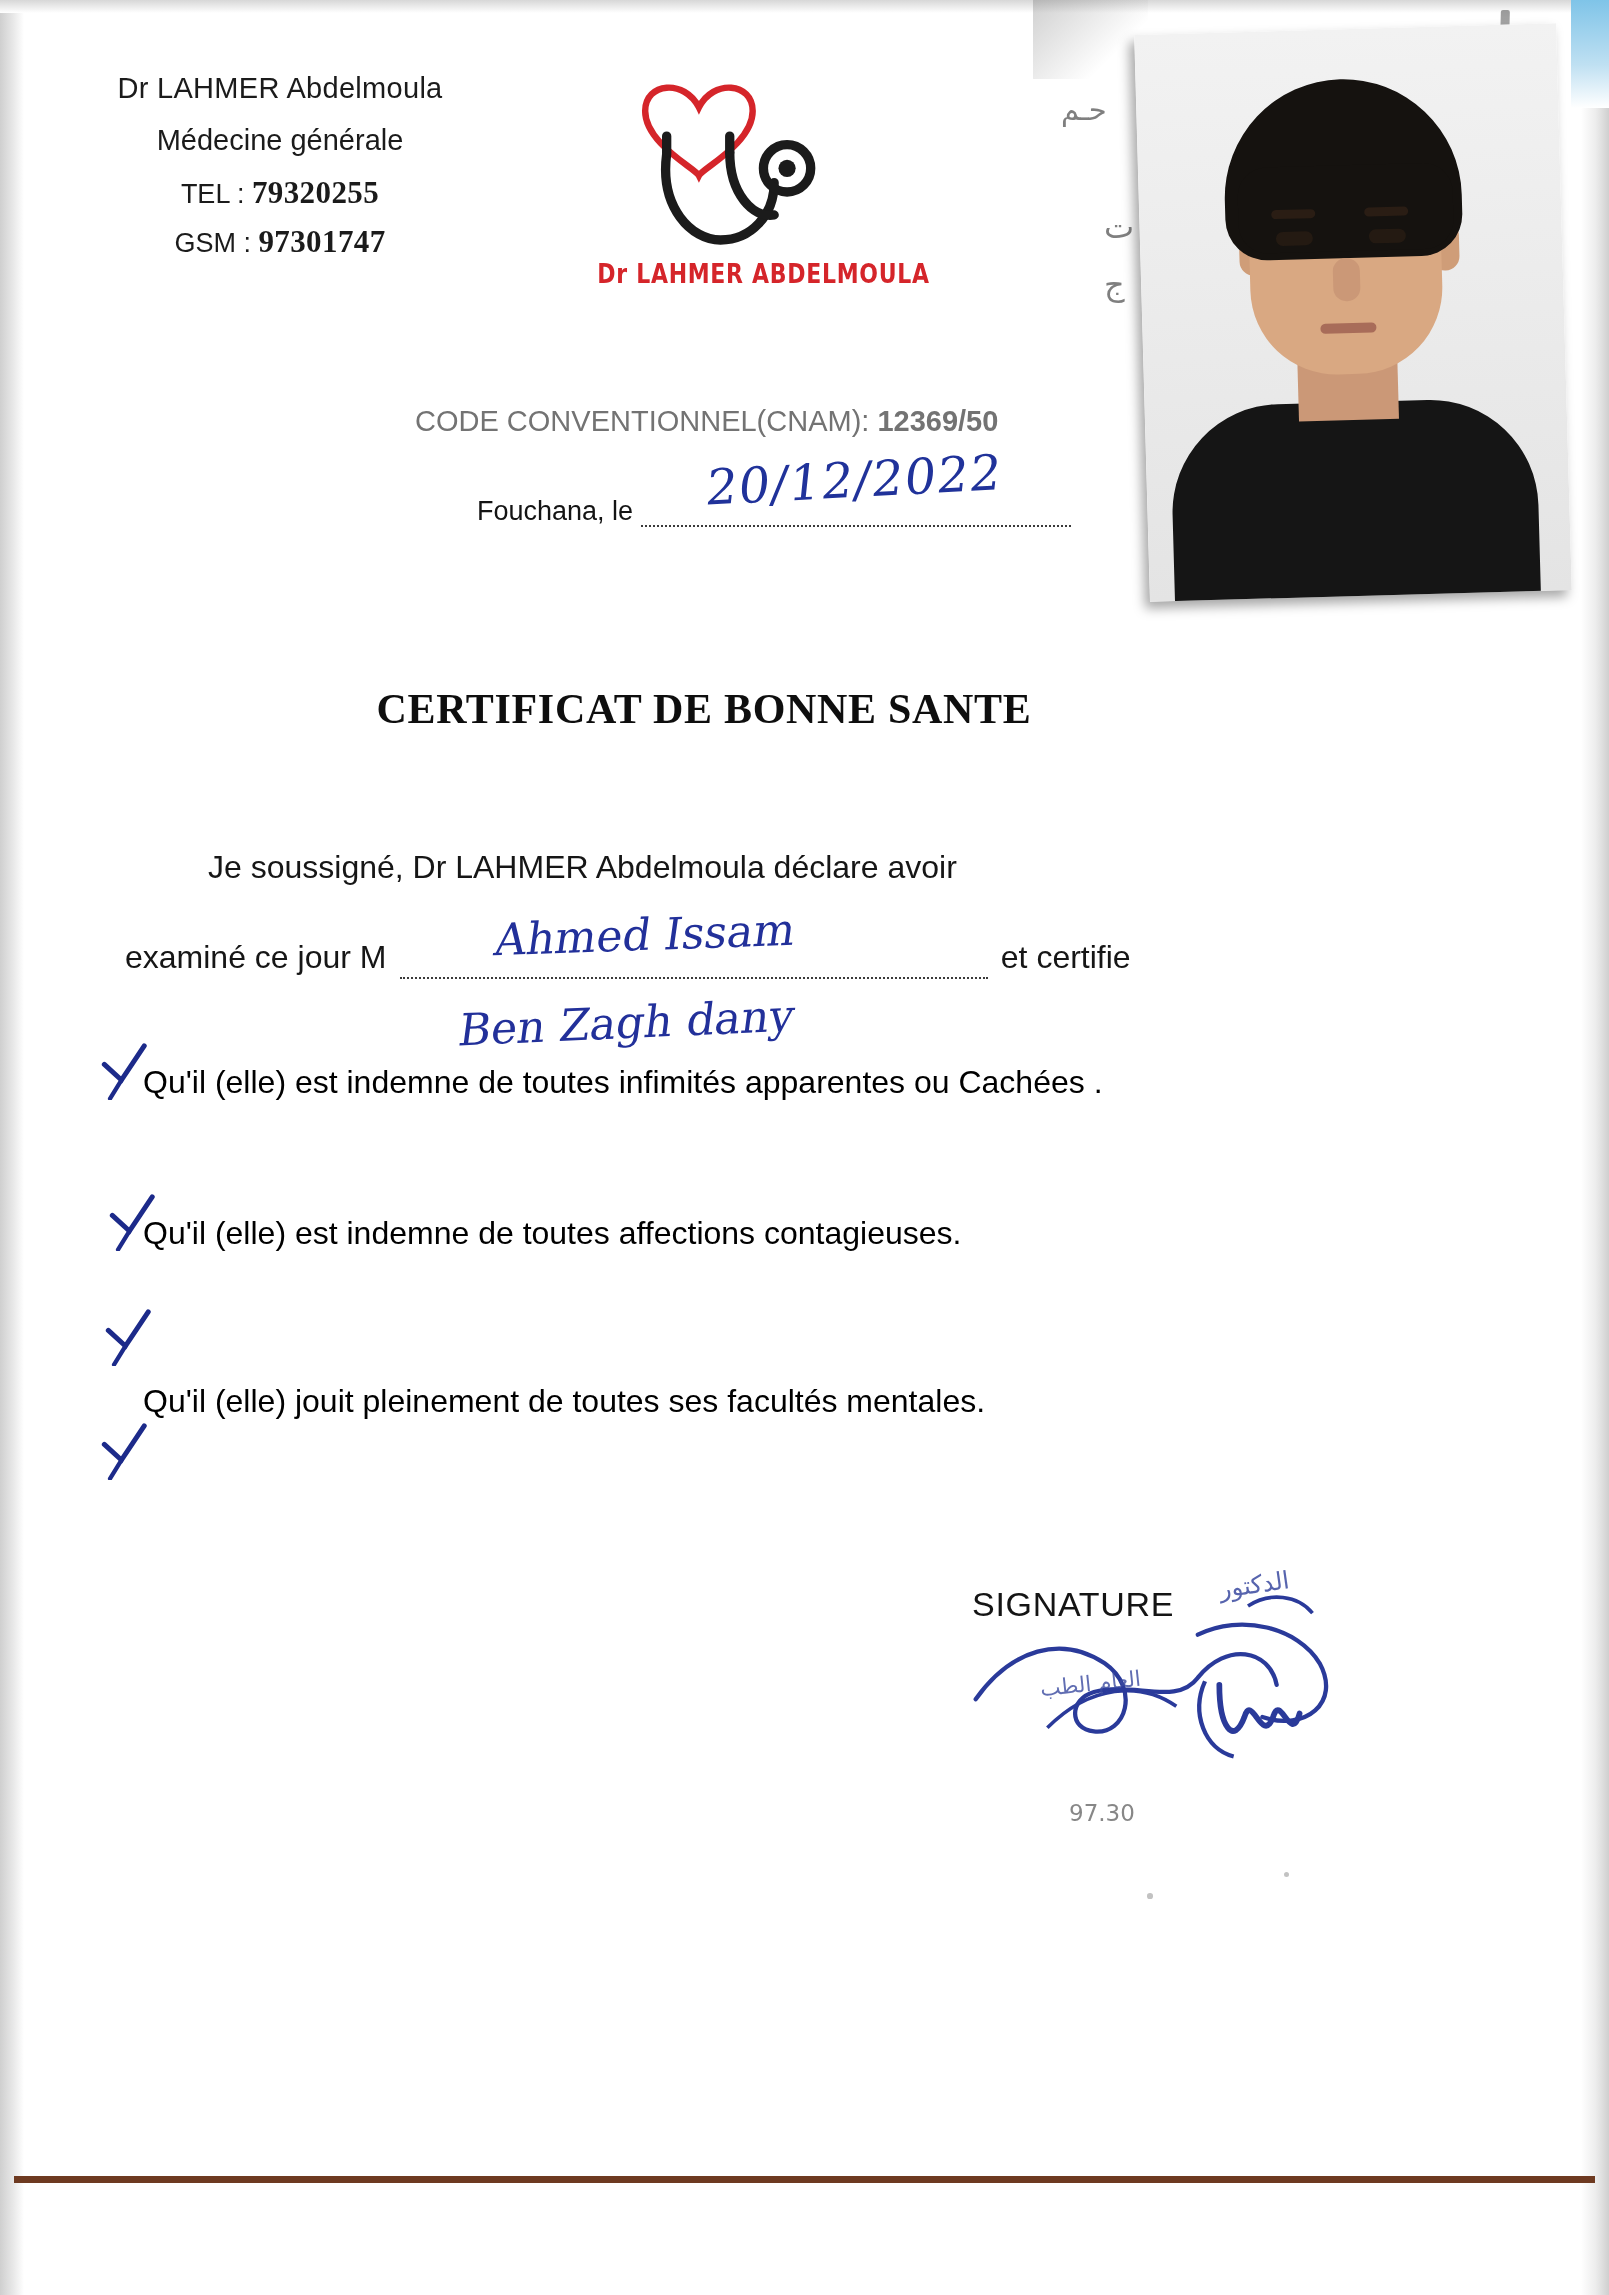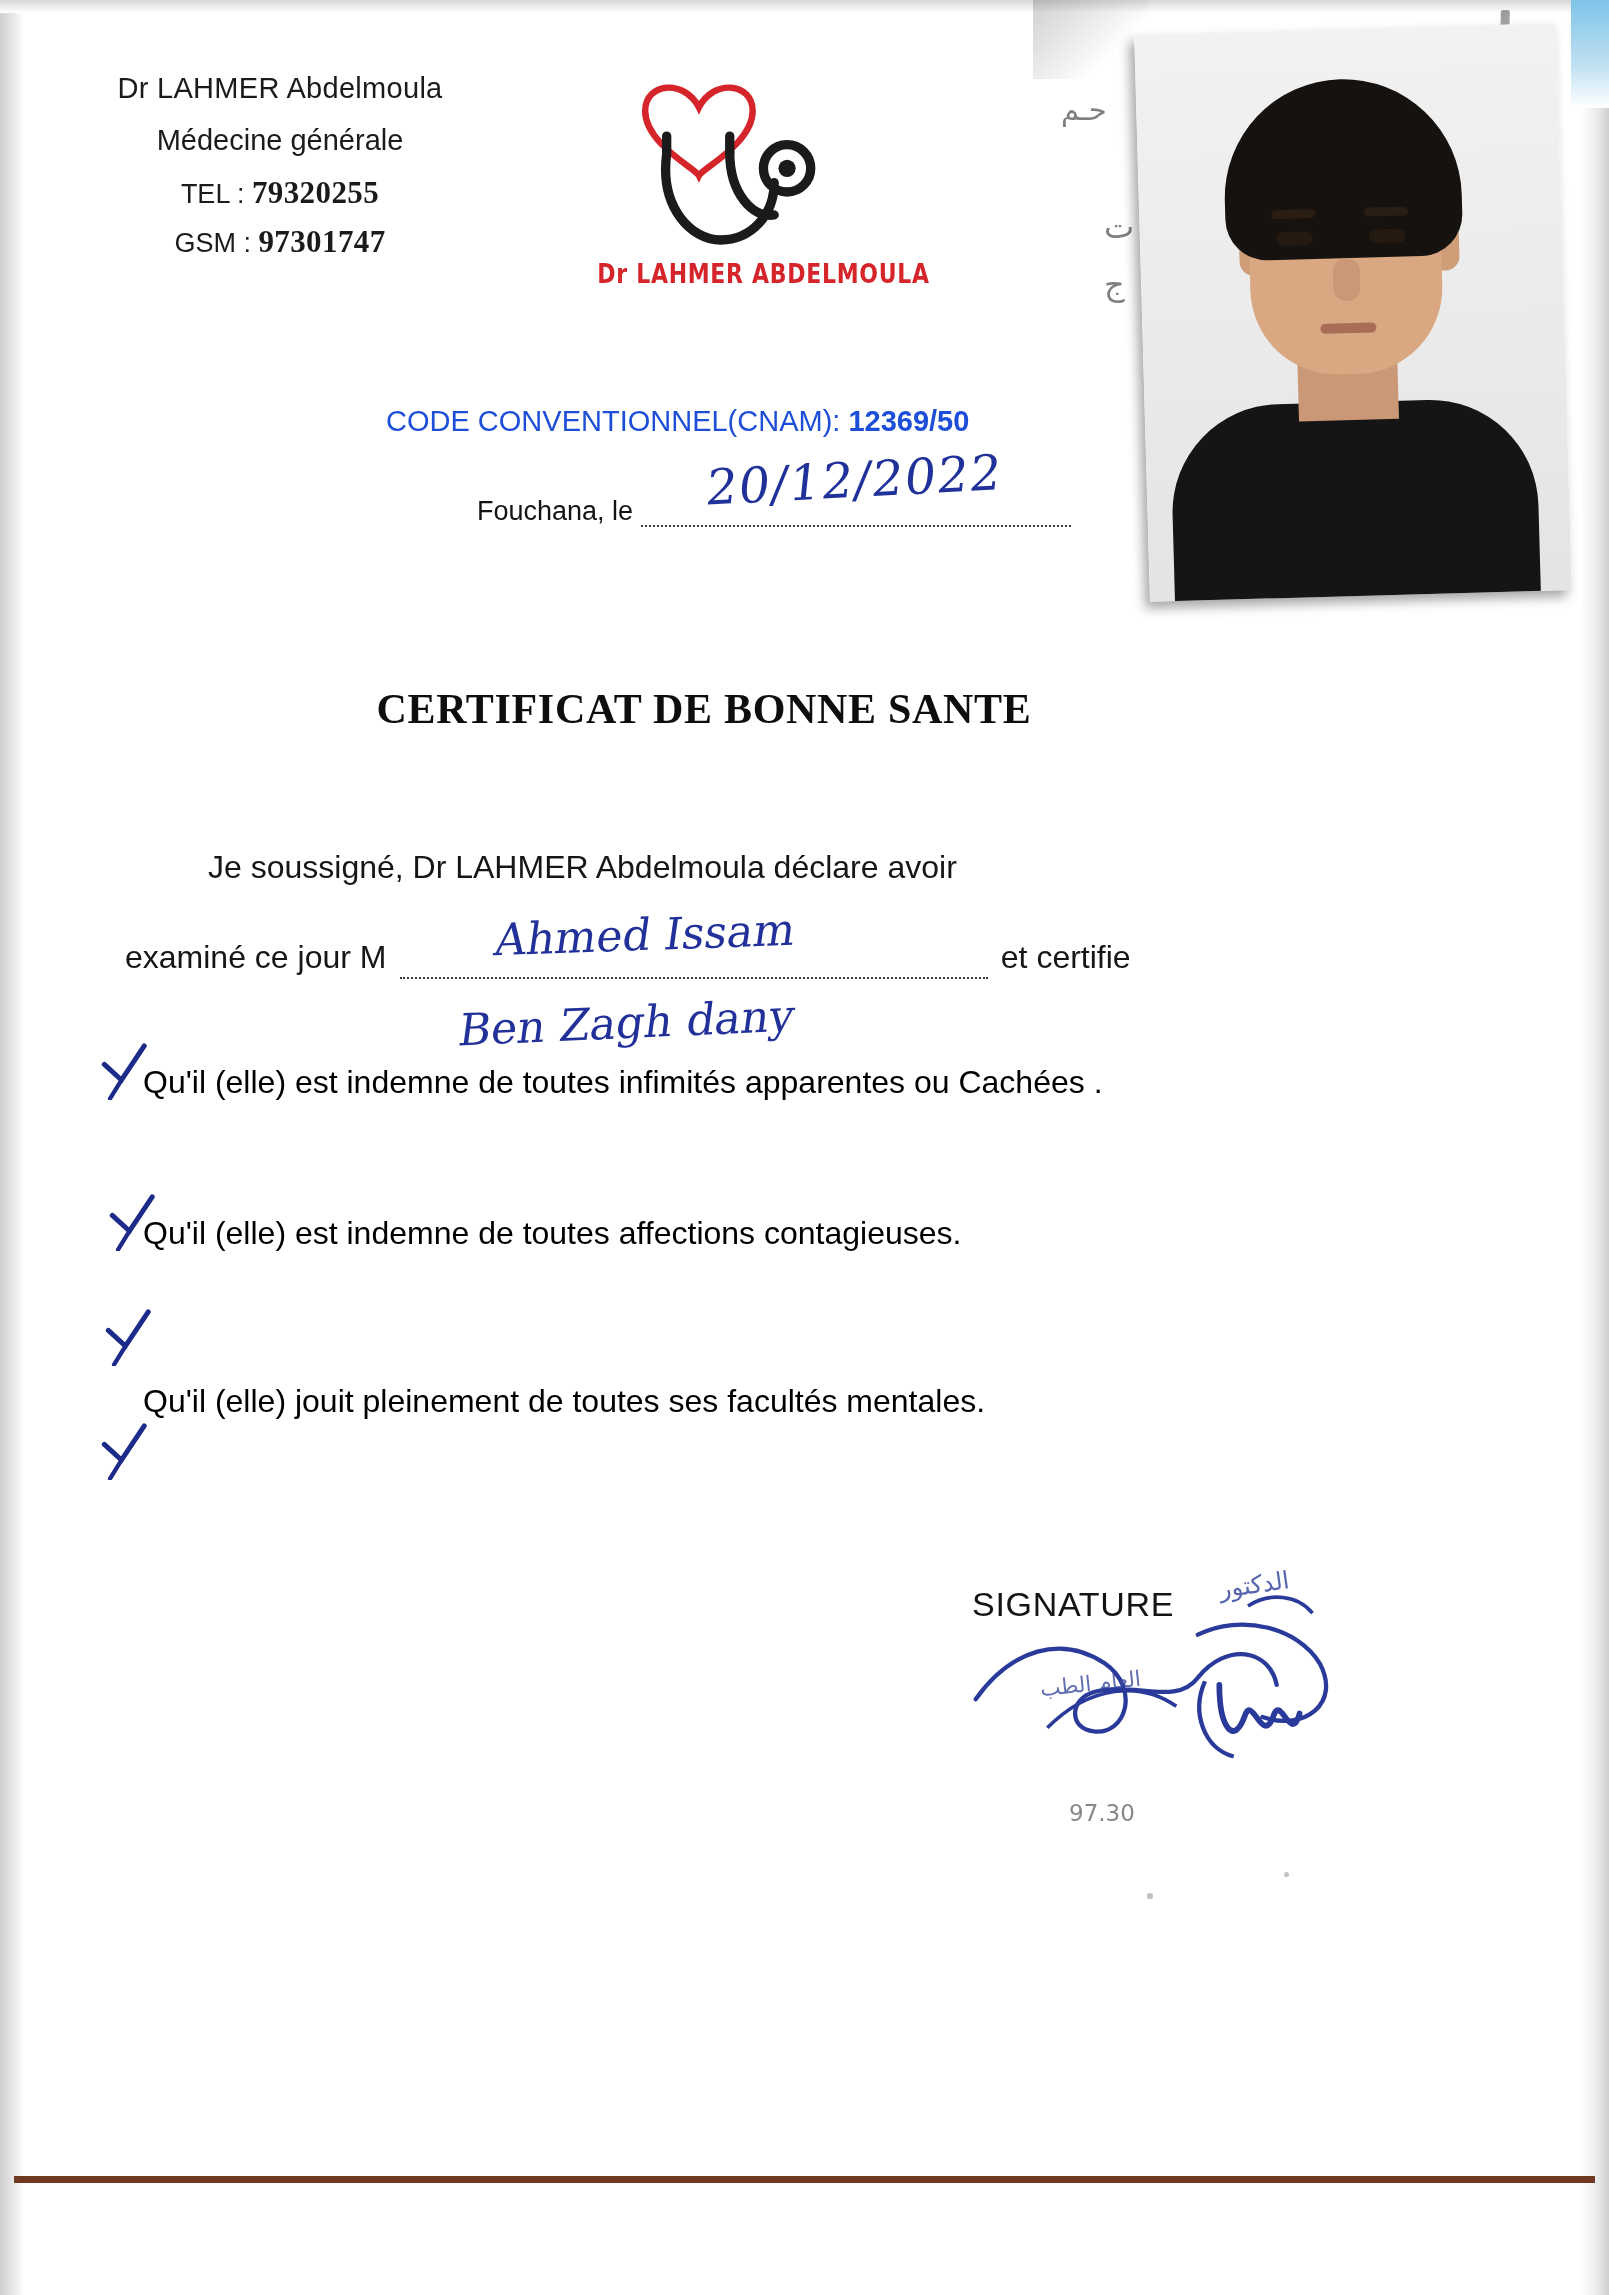--- a/index.html
+++ b/index.html
@@ -111,23 +111,23 @@
     font-family: "DejaVu Sans", sans-serif;
     opacity: 0.75;
   }
   .arabic-faint.a1 { left: 1061px; top: 93px; font-size: 29px; }
   .arabic-faint.a2 { left: 1104px; top: 208px; font-size: 32px; }
   .arabic-faint.a3 { left: 1104px; top: 265px; font-size: 32px; }
 
   
   .cnam {
     position: absolute;
-    left: 386px; top: 405px;
+    left: 415px; top: 405px;
     font-size: 29px;
-    color: #1d4ed8;
+    color: #737373;
     white-space: nowrap;
   }
   .cnam b { font-weight: bold; }
 
   .city-line {
     position: absolute;
     left: 477px; top: 495px;
     font-size: 27px;
     color: #141414;
   }

